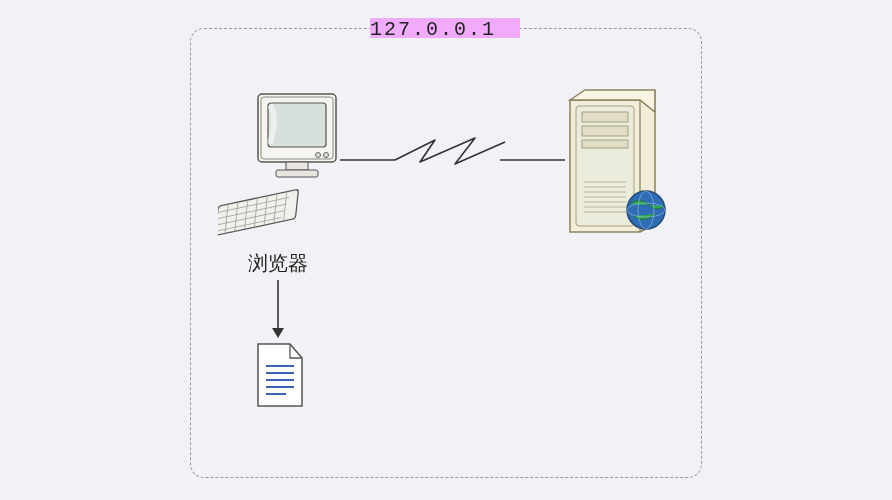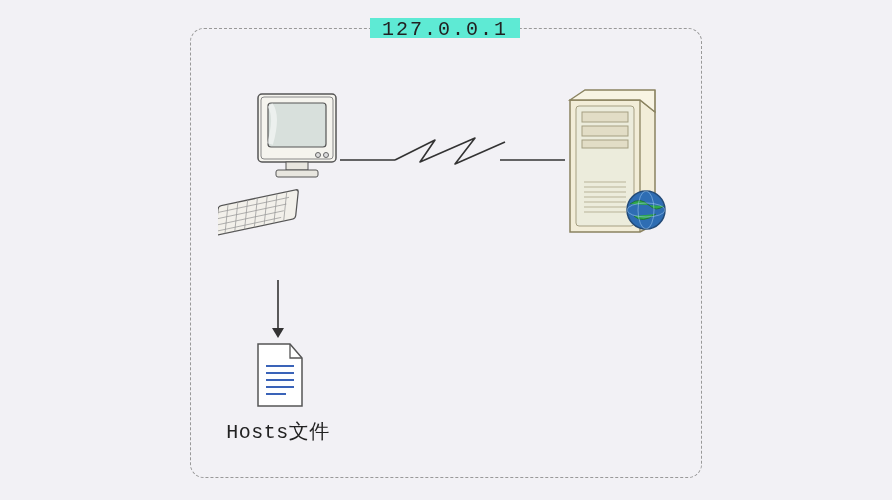--- a/index.html
+++ b/index.html
@@ -23,22 +23,21 @@
     height: 448px;
     border: 1px dashed #999;
     border-radius: 14px;
   }
   .title-mask {
     position: absolute;
     left: 370px;
     top: 18px;
     width: 150px;
     height: 20px;
-    background: #5eead4;
-    text-align: center;
+    background: #f0abfc;
   }
   .title-text {
     font-family: "Courier New", monospace;
     font-size: 20px;
     letter-spacing: 2px;
     color: #222;
   }
   .label {
     position: absolute;
     font-size: 20px;
@@ -127,21 +126,21 @@
     <path d="M40 4 L40 18 L52 18" fill="none" stroke="#555" stroke-width="1.3"></path>
     <g stroke="#3a63b8" stroke-width="2">
       <line x1="16" y1="26" x2="44" y2="26"></line>
       <line x1="16" y1="33" x2="44" y2="33"></line>
       <line x1="16" y1="40" x2="44" y2="40"></line>
       <line x1="16" y1="47" x2="44" y2="47"></line>
       <line x1="16" y1="54" x2="36" y2="54"></line>
     </g>
   </svg>
 
-  <div class="label hosts-label">Hosts文件</div>
+  <div class="label browser-label">浏览器</div>
 
   <svg class="abs" style="left:340px; top:130px;" width="230" height="60">
     <line x1="0" y1="30" x2="55" y2="30" stroke="#333" stroke-width="1.6"></line>
     <path d="M55 30 L95 10 L80 32 L135 8 L115 34 L165 12" fill="none" stroke="#333" stroke-width="1.6" stroke-linejoin="round"></path>
     <line x1="165" y1="12" x2="165" y2="30" stroke="none"></line>
     <line x1="160" y1="30" x2="225" y2="30" stroke="#333" stroke-width="1.6"></line>
   </svg>
 
   <svg class="abs" style="left:268px; top:278px;" width="20" height="64">
     <line x1="10" y1="2" x2="10" y2="52" stroke="#333" stroke-width="1.6"></line>

